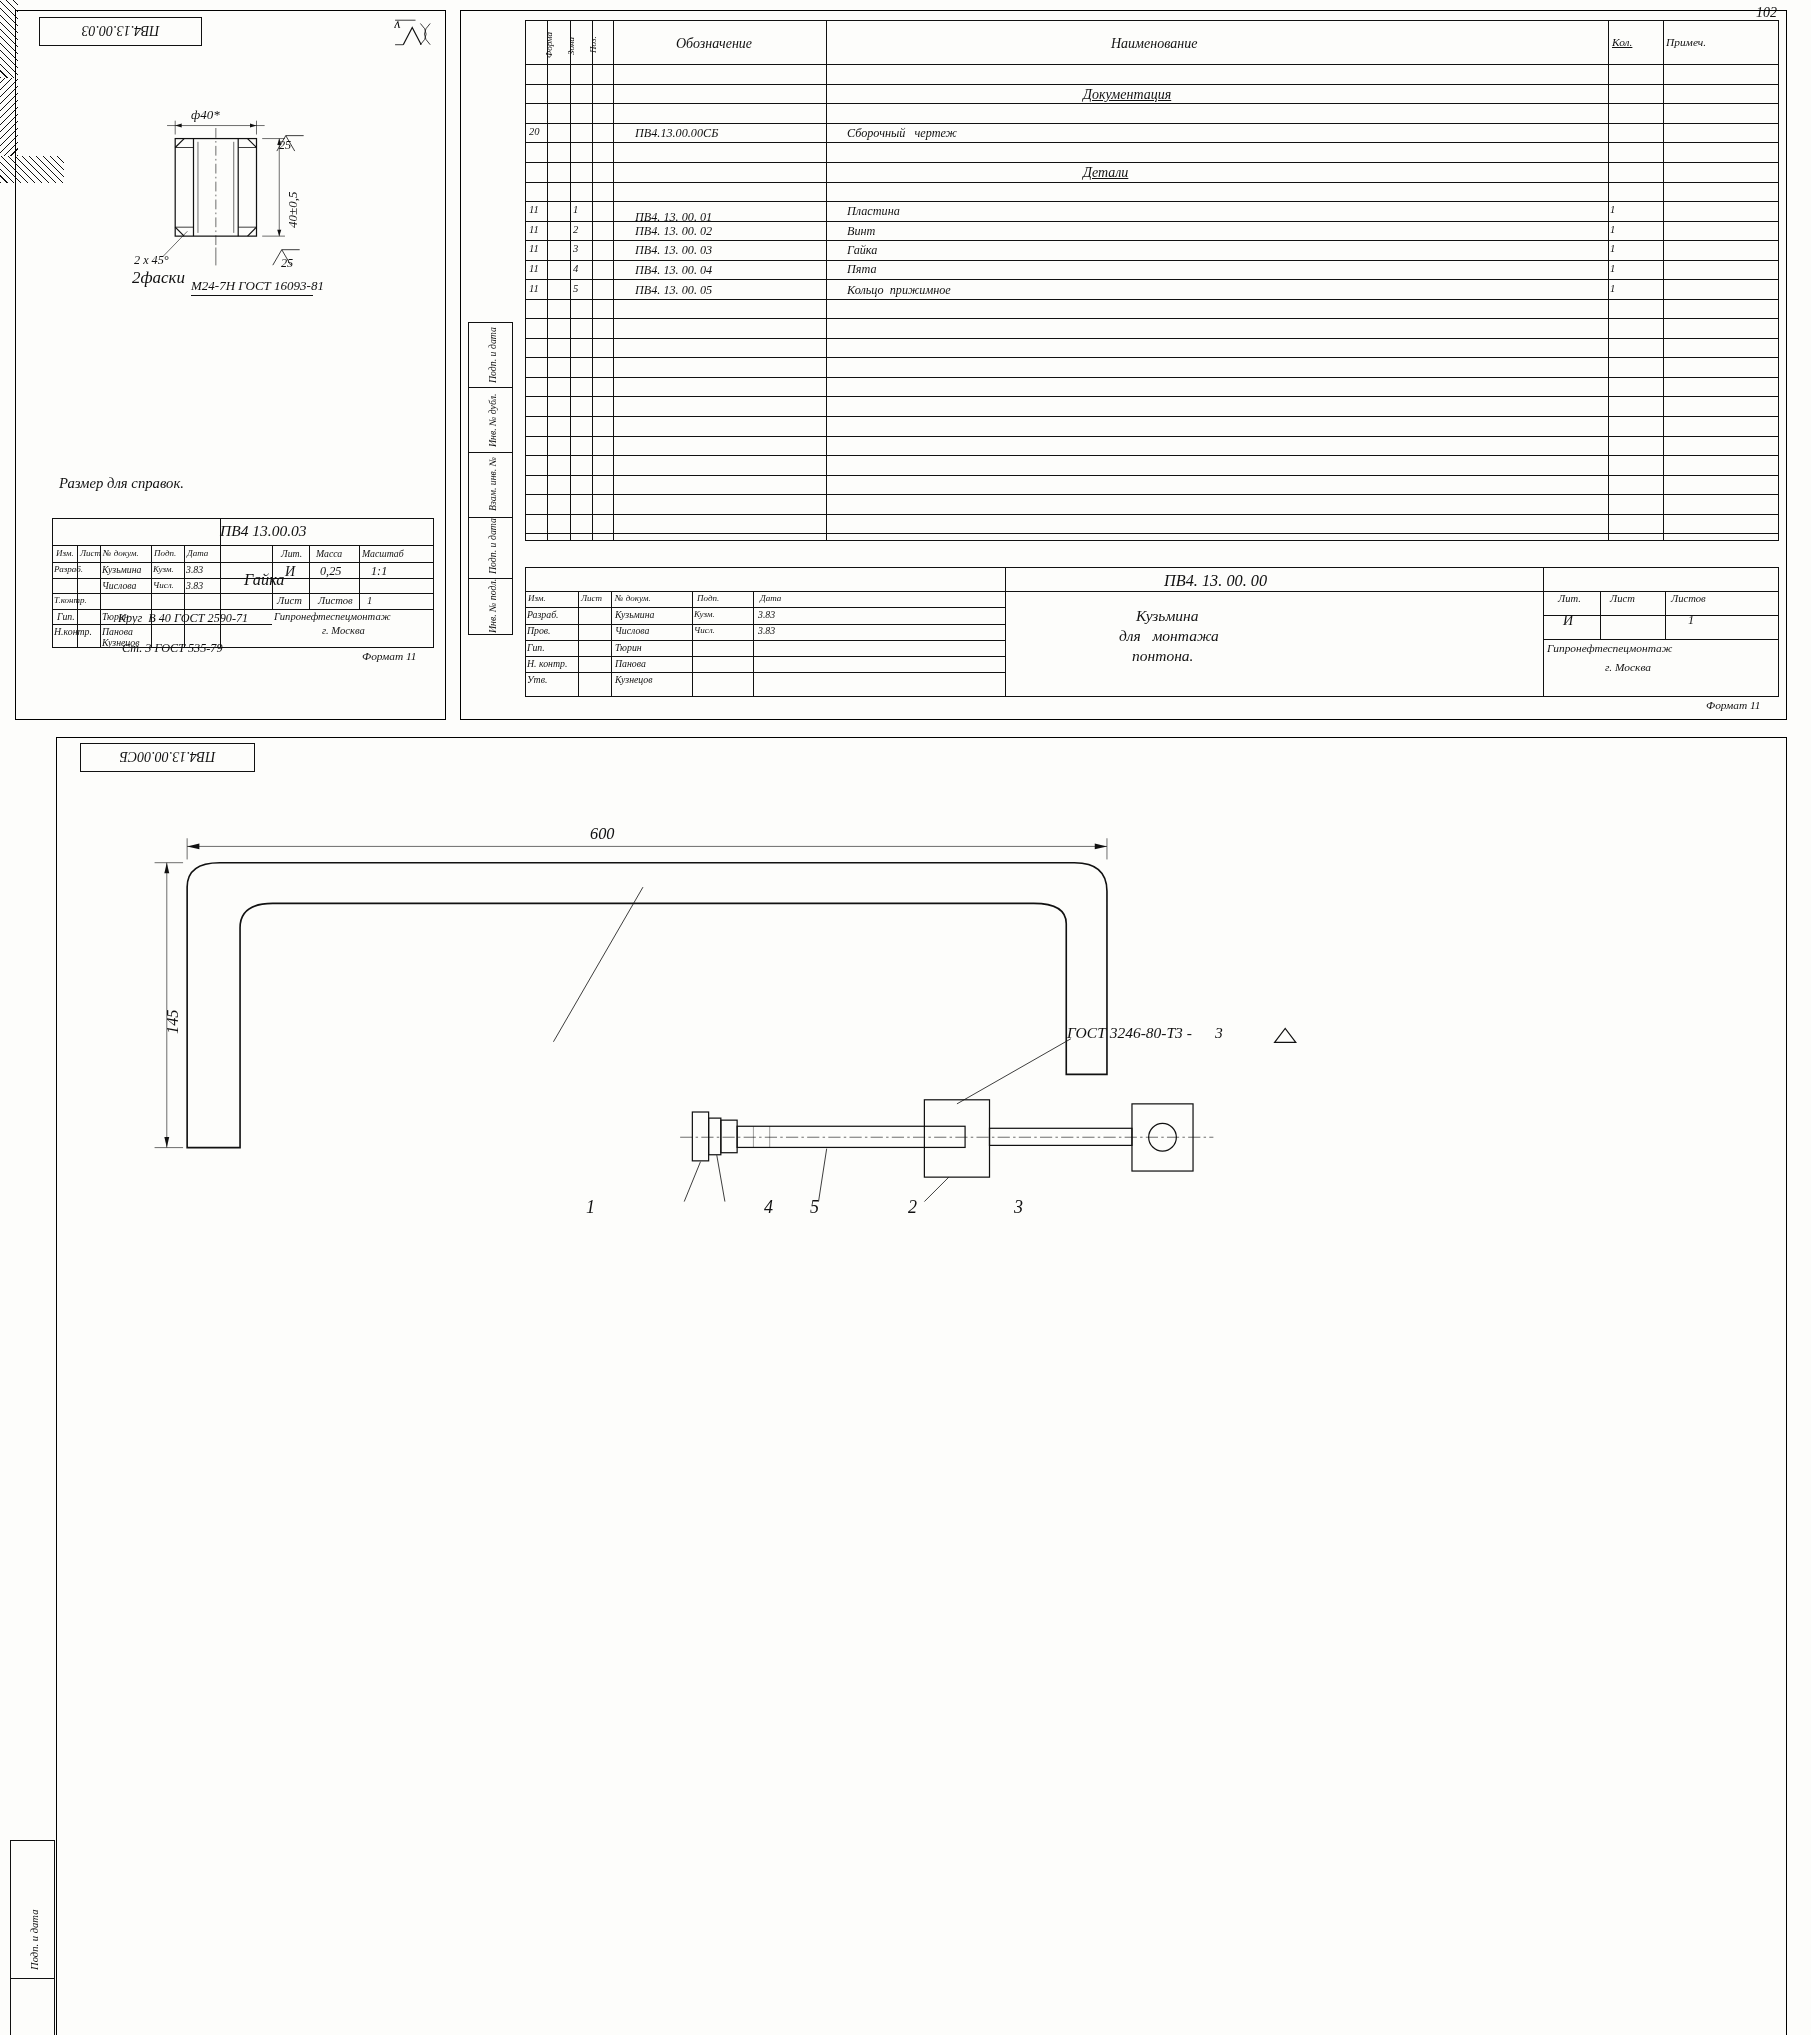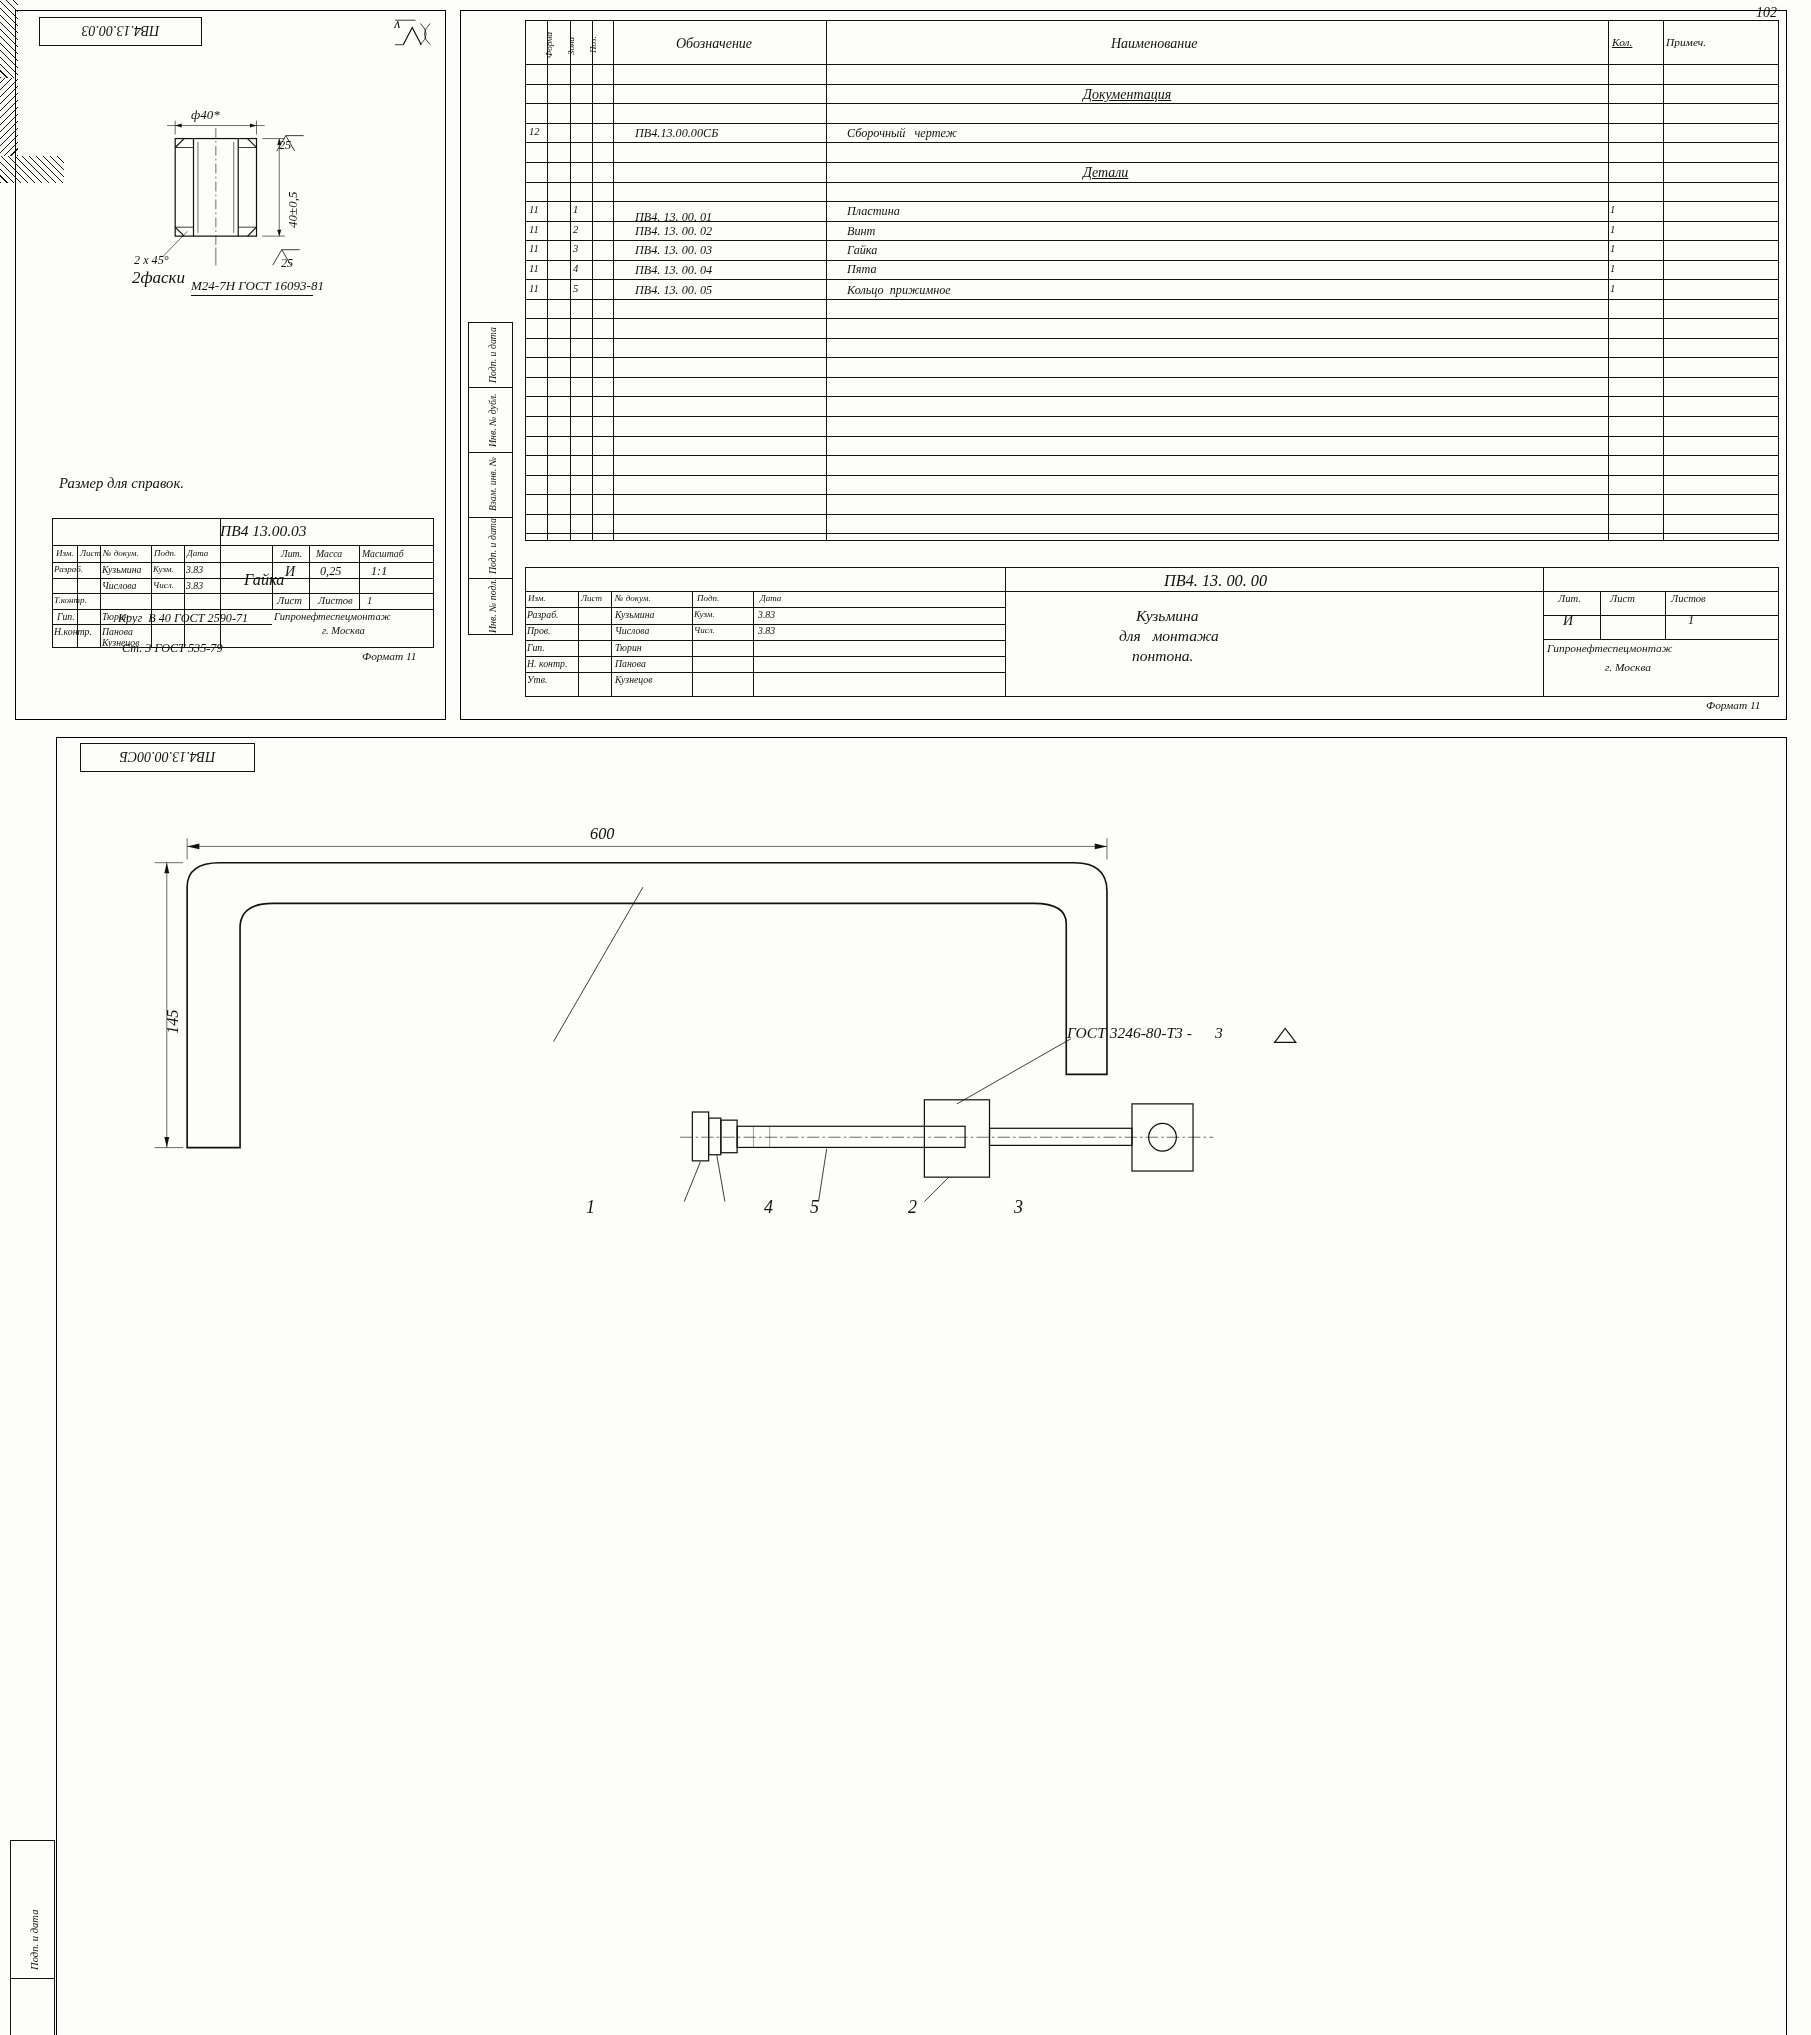--- a/index.html
+++ b/index.html
@@ -220,21 +220,21 @@
       <div class="ln h" style="left: 525px; top: 436px; width: 1254px;"></div>
       <div class="ln h" style="left: 525px; top: 455px; width: 1254px;"></div>
       <div class="ln h" style="left: 525px; top: 475px; width: 1254px;"></div>
       <div class="ln h" style="left: 525px; top: 494px; width: 1254px;"></div>
       <div class="ln h" style="left: 525px; top: 514px; width: 1254px;"></div>
       <div class="ln h" style="left: 525px; top: 533px; width: 1254px;"></div>
     </div>
 
   <div id="spec-rows">
       <div class="txt it" style="left: 1083px; top: 87px; font-size: 14px; text-decoration: underline;">Документация</div>
-      <div class="txt it" style="left: 529px; top: 126px; font-size: 10.6px;">12</div>
+      <div class="txt it" style="left: 529px; top: 126px; font-size: 10.6px;">20</div>
       <div class="txt it" style="left: 635px; top: 126px; font-size: 12.2px;">ПВ4.13.00.00СБ</div>
       <div class="txt it" style="left: 847px; top: 126px; font-size: 12.2px;">Сборочный   чертеж</div>
       <div class="txt it" style="left: 1083px; top: 165px; font-size: 14px; text-decoration: underline;">Детали</div>
       <div class="txt it" style="left: 529px; top: 204px; font-size: 10.6px;">11</div>
       <div class="txt it" style="left: 573px; top: 204px; font-size: 10.6px;">1</div>
       <div class="txt it" style="left: 635px; top: 210px; font-size: 12.2px;">ПВ4. 13. 00. 01</div>
       <div class="txt it" style="left: 847px; top: 204px; font-size: 12.2px;">Пластина</div>
       <div class="txt it" style="left: 1610px; top: 204px; font-size: 10.6px;">1</div>
       <div class="txt it" style="left: 529px; top: 224px; font-size: 10.6px;">11</div>
       <div class="txt it" style="left: 573px; top: 224px; font-size: 10.6px;">2</div>

